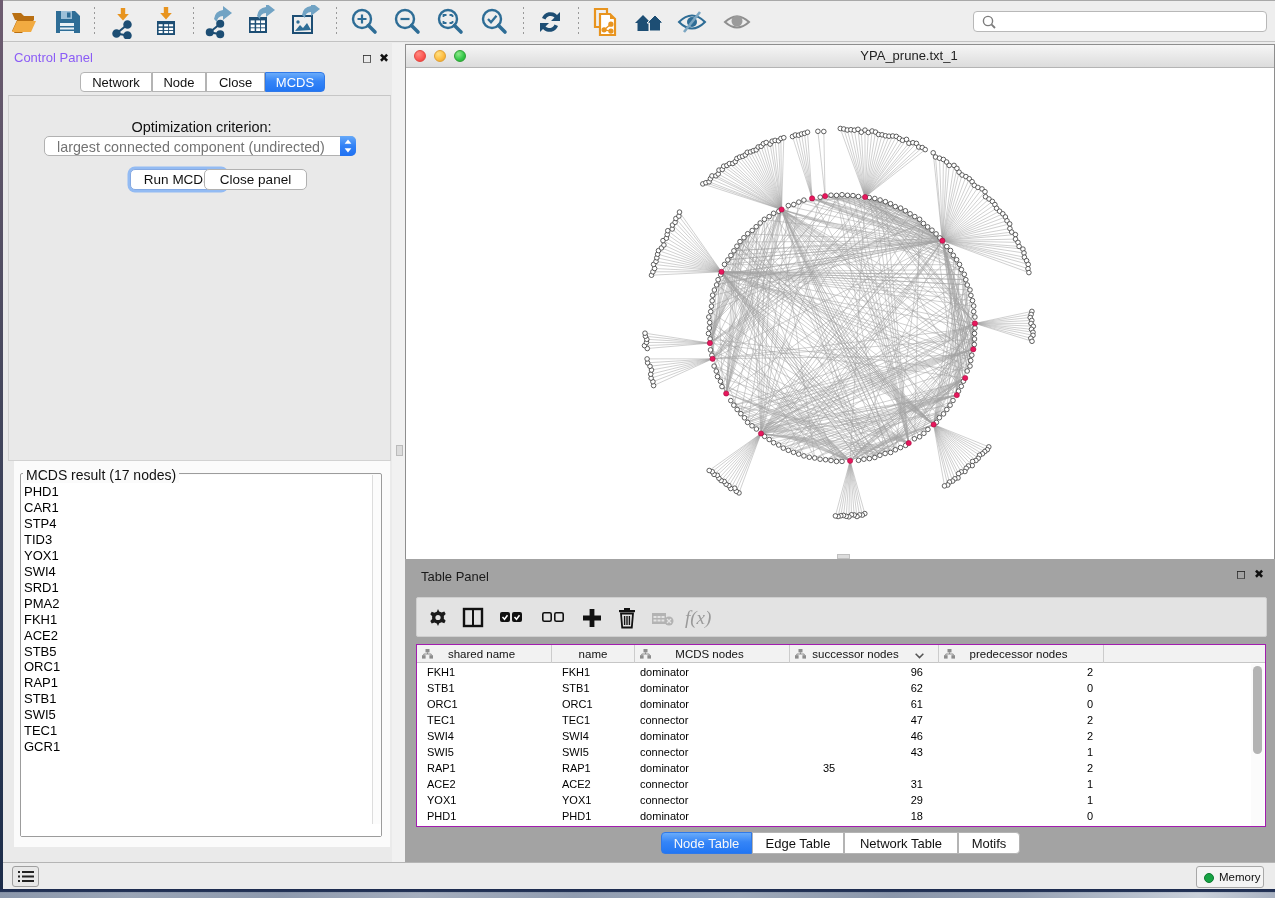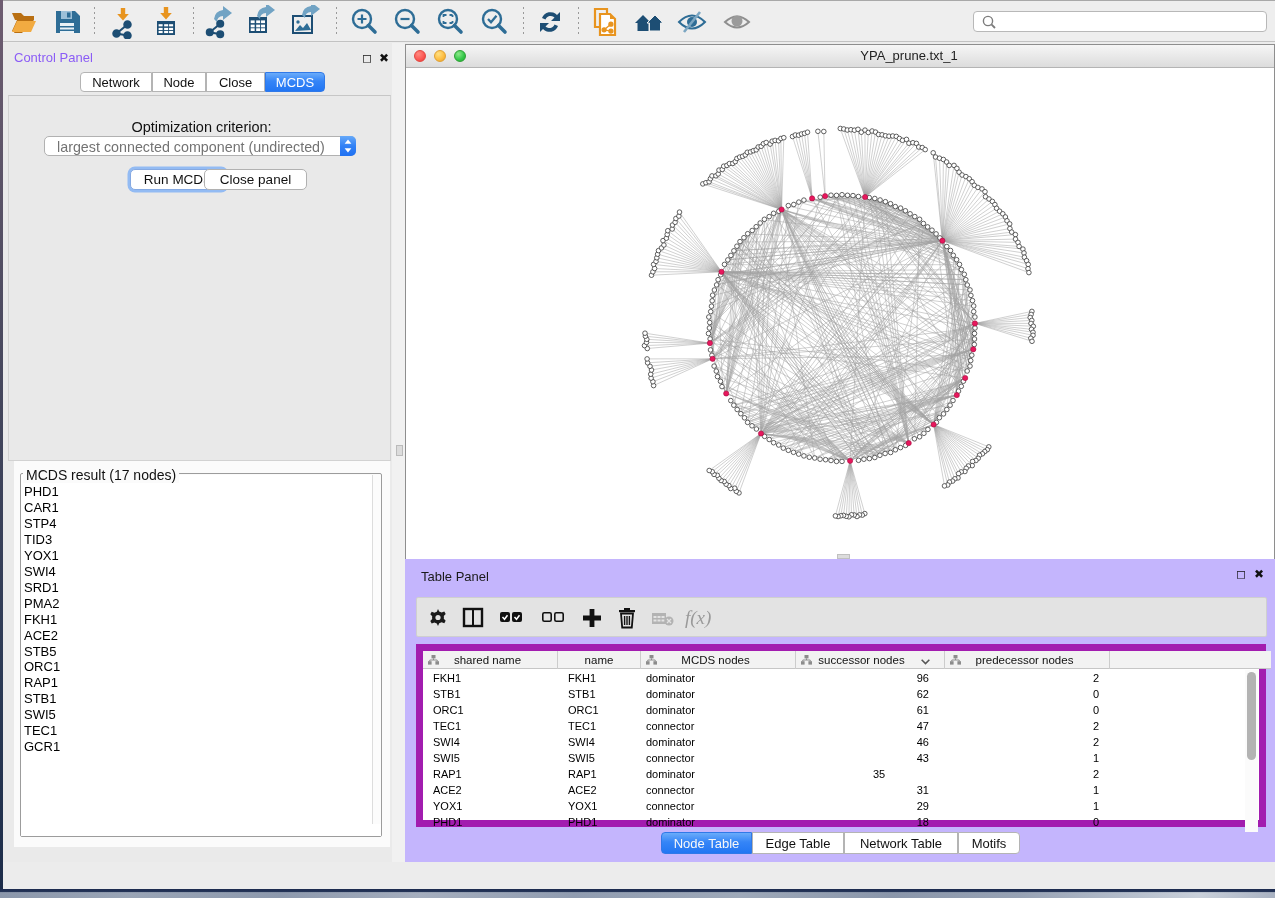--- a/index.html
+++ b/index.html
@@ -73,26 +73,26 @@
   background:linear-gradient(180deg,#f6f6f6 0%,#e9e9e9 50%,#dcdcdc 100%);
   border-bottom:1px solid #b4b4b4; }
 .light { position:absolute; top:5px; width:12px; height:12px; border-radius:50%; }
 #net-title { position:absolute; left:203px; top:3px; width:600px; text-align:center;
   font-size:13px; color:#222; }
 #net-canvas { position:absolute; left:0; top:24px; width:868px; height:490px; background:#fff; }
 #hsplit-handle { position:absolute; left:431px; top:509px; width:13px; height:5px;
   background:#dcdcdc; border:1px solid #c0c0c0; }
 
 
-#tp { left:405px; top:559px; width:870px; height:303px; background:#c4b5fd; }
+#tp { left:405px; top:559px; width:870px; height:303px; background:#a3a3a3; }
 #tp-title { position:absolute; left:16px; top:10px; font-size:13px; color:#1a1a1a; }
 #tp-toolbar { position:absolute; left:11px; top:38px; width:851px; height:40px;
   background:#e3e3e3; border:1px solid #cfcfcf; border-radius:2px; }
 #tp-table { position:absolute; left:11px; top:85px; width:850px; height:183px;
-  background:#fff; border:7px solid #a21caf; }
+  background:#fff; border:1px solid #a21caf; }
 #tp-header { position:absolute; left:0; top:0; width:848px; height:18px;
   background:#f2f2f2; border-bottom:1px solid #c6c6c6; font-size:11.5px; color:#111; }
 .hcell { position:absolute; top:0; height:18px; border-right:1px solid #cccccc;
   text-align:center; line-height:18px; }
 .hicon { position:absolute; top:4px; width:11px; height:10px; }
 #tp-rows { position:absolute; left:0; top:19px; font-size:11.5px; color:#000; }
 .cell { position:absolute; height:16px; line-height:16px; white-space:pre; font-size:11px; }
 #tp-scroll { position:absolute; right:1px; top:19px; width:13px; height:162px; background:#fbfbfb; }
 #tp-thumb { position:absolute; right:2px; top:2px; width:9px; height:88px;
   background:#b3b3b3; border-radius:5px; }
@@ -1378,21 +1378,21 @@
           <div class="cell" style="left:406px; top:64px; width:100px; text-align:right;">46</div>
           <div class="cell" style="left:576px; top:64px; width:100px; text-align:right;">2</div>
           <div class="cell" style="left:10px; top:80px;">SWI5</div>
           <div class="cell" style="left:145px; top:80px;">SWI5</div>
           <div class="cell" style="left:223px; top:80px;">connector</div>
           <div class="cell" style="left:406px; top:80px; width:100px; text-align:right;">43</div>
           <div class="cell" style="left:576px; top:80px; width:100px; text-align:right;">1</div>
           <div class="cell" style="left:10px; top:96px;">RAP1</div>
           <div class="cell" style="left:145px; top:96px;">RAP1</div>
           <div class="cell" style="left:223px; top:96px;">dominator</div>
-          <div class="cell" style="left:406px; top:96px; width:100px; text-align:center;">35</div>
+          <div class="cell" style="left:406px; top:96px; width:100px; text-align:left;">35</div>
           <div class="cell" style="left:576px; top:96px; width:100px; text-align:right;">2</div>
           <div class="cell" style="left:10px; top:112px;">ACE2</div>
           <div class="cell" style="left:145px; top:112px;">ACE2</div>
           <div class="cell" style="left:223px; top:112px;">connector</div>
           <div class="cell" style="left:406px; top:112px; width:100px; text-align:right;">31</div>
           <div class="cell" style="left:576px; top:112px; width:100px; text-align:right;">1</div>
           <div class="cell" style="left:10px; top:128px;">YOX1</div>
           <div class="cell" style="left:145px; top:128px;">YOX1</div>
           <div class="cell" style="left:223px; top:128px;">connector</div>
           <div class="cell" style="left:406px; top:128px; width:100px; text-align:right;">29</div>
@@ -1406,13 +1406,31 @@
       <div id="tp-scroll">
           <div id="tp-thumb"></div>
         </div>
     </div>
     <div class="btab sel" style="left:256px; width:91px; border-radius:4px 0 0 4px;">Node Table</div>
     <div class="btab" style="left:347px; width:92px;">Edge Table</div>
     <div class="btab" style="left:439px; width:114px;">Network Table</div>
     <div class="btab" style="left:553px; width:62px; border-radius:0 4px 4px 0;">Motifs</div>
   </div>
 
+  <div class="abs" id="status">
+    <div id="status-listbtn">
+        <svg width="16" height="14" viewBox="0 0 16 14" style="position:absolute;left:5px;top:3px;">
+          <g fill="#222">
+            <rect x="0" y="1" width="2" height="2"></rect>
+            <rect x="4" y="1" width="12" height="2"></rect>
+            <rect x="0" y="5.5" width="2" height="2"></rect>
+            <rect x="4" y="5.5" width="12" height="2"></rect>
+            <rect x="0" y="10" width="2" height="2"></rect>
+            <rect x="4" y="10" width="12" height="2"></rect>
+          </g>
+        </svg>
+      </div>
+    <div id="memory">
+        <span class="dot"></span>
+        <span class="lbl">Memory</span>
+      </div>
+  </div>
 </div>
 
 </body></html>

